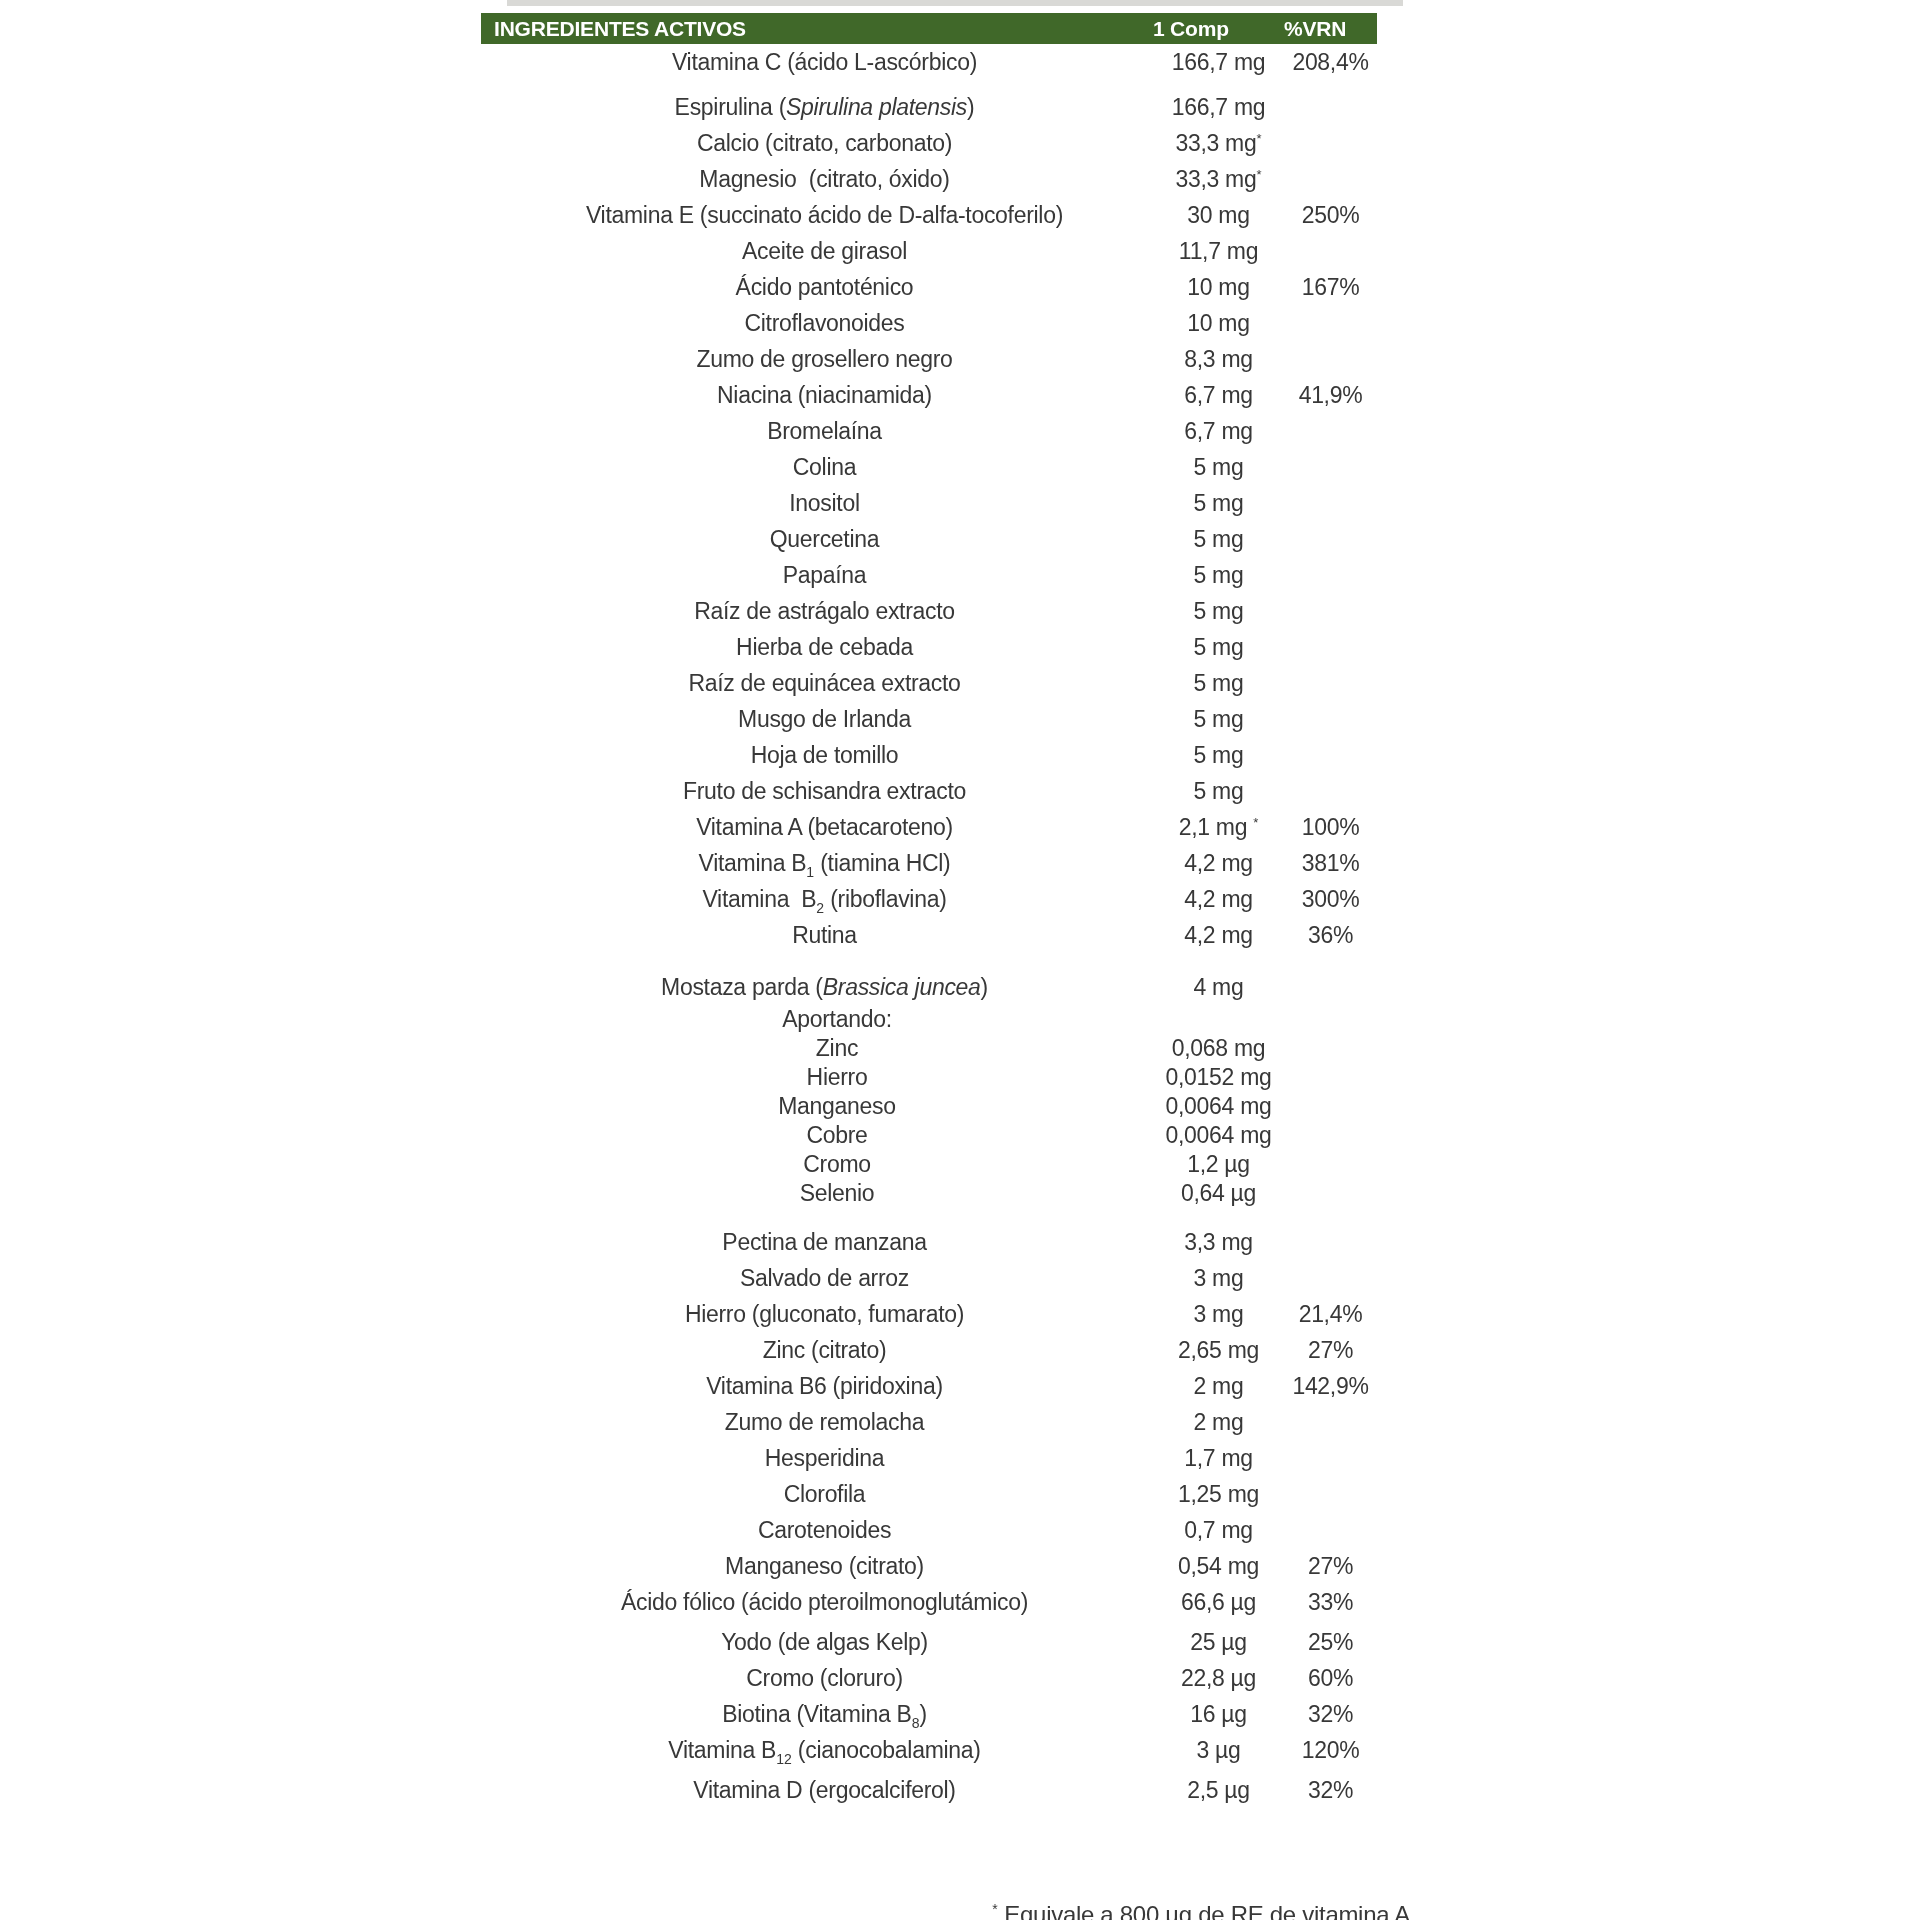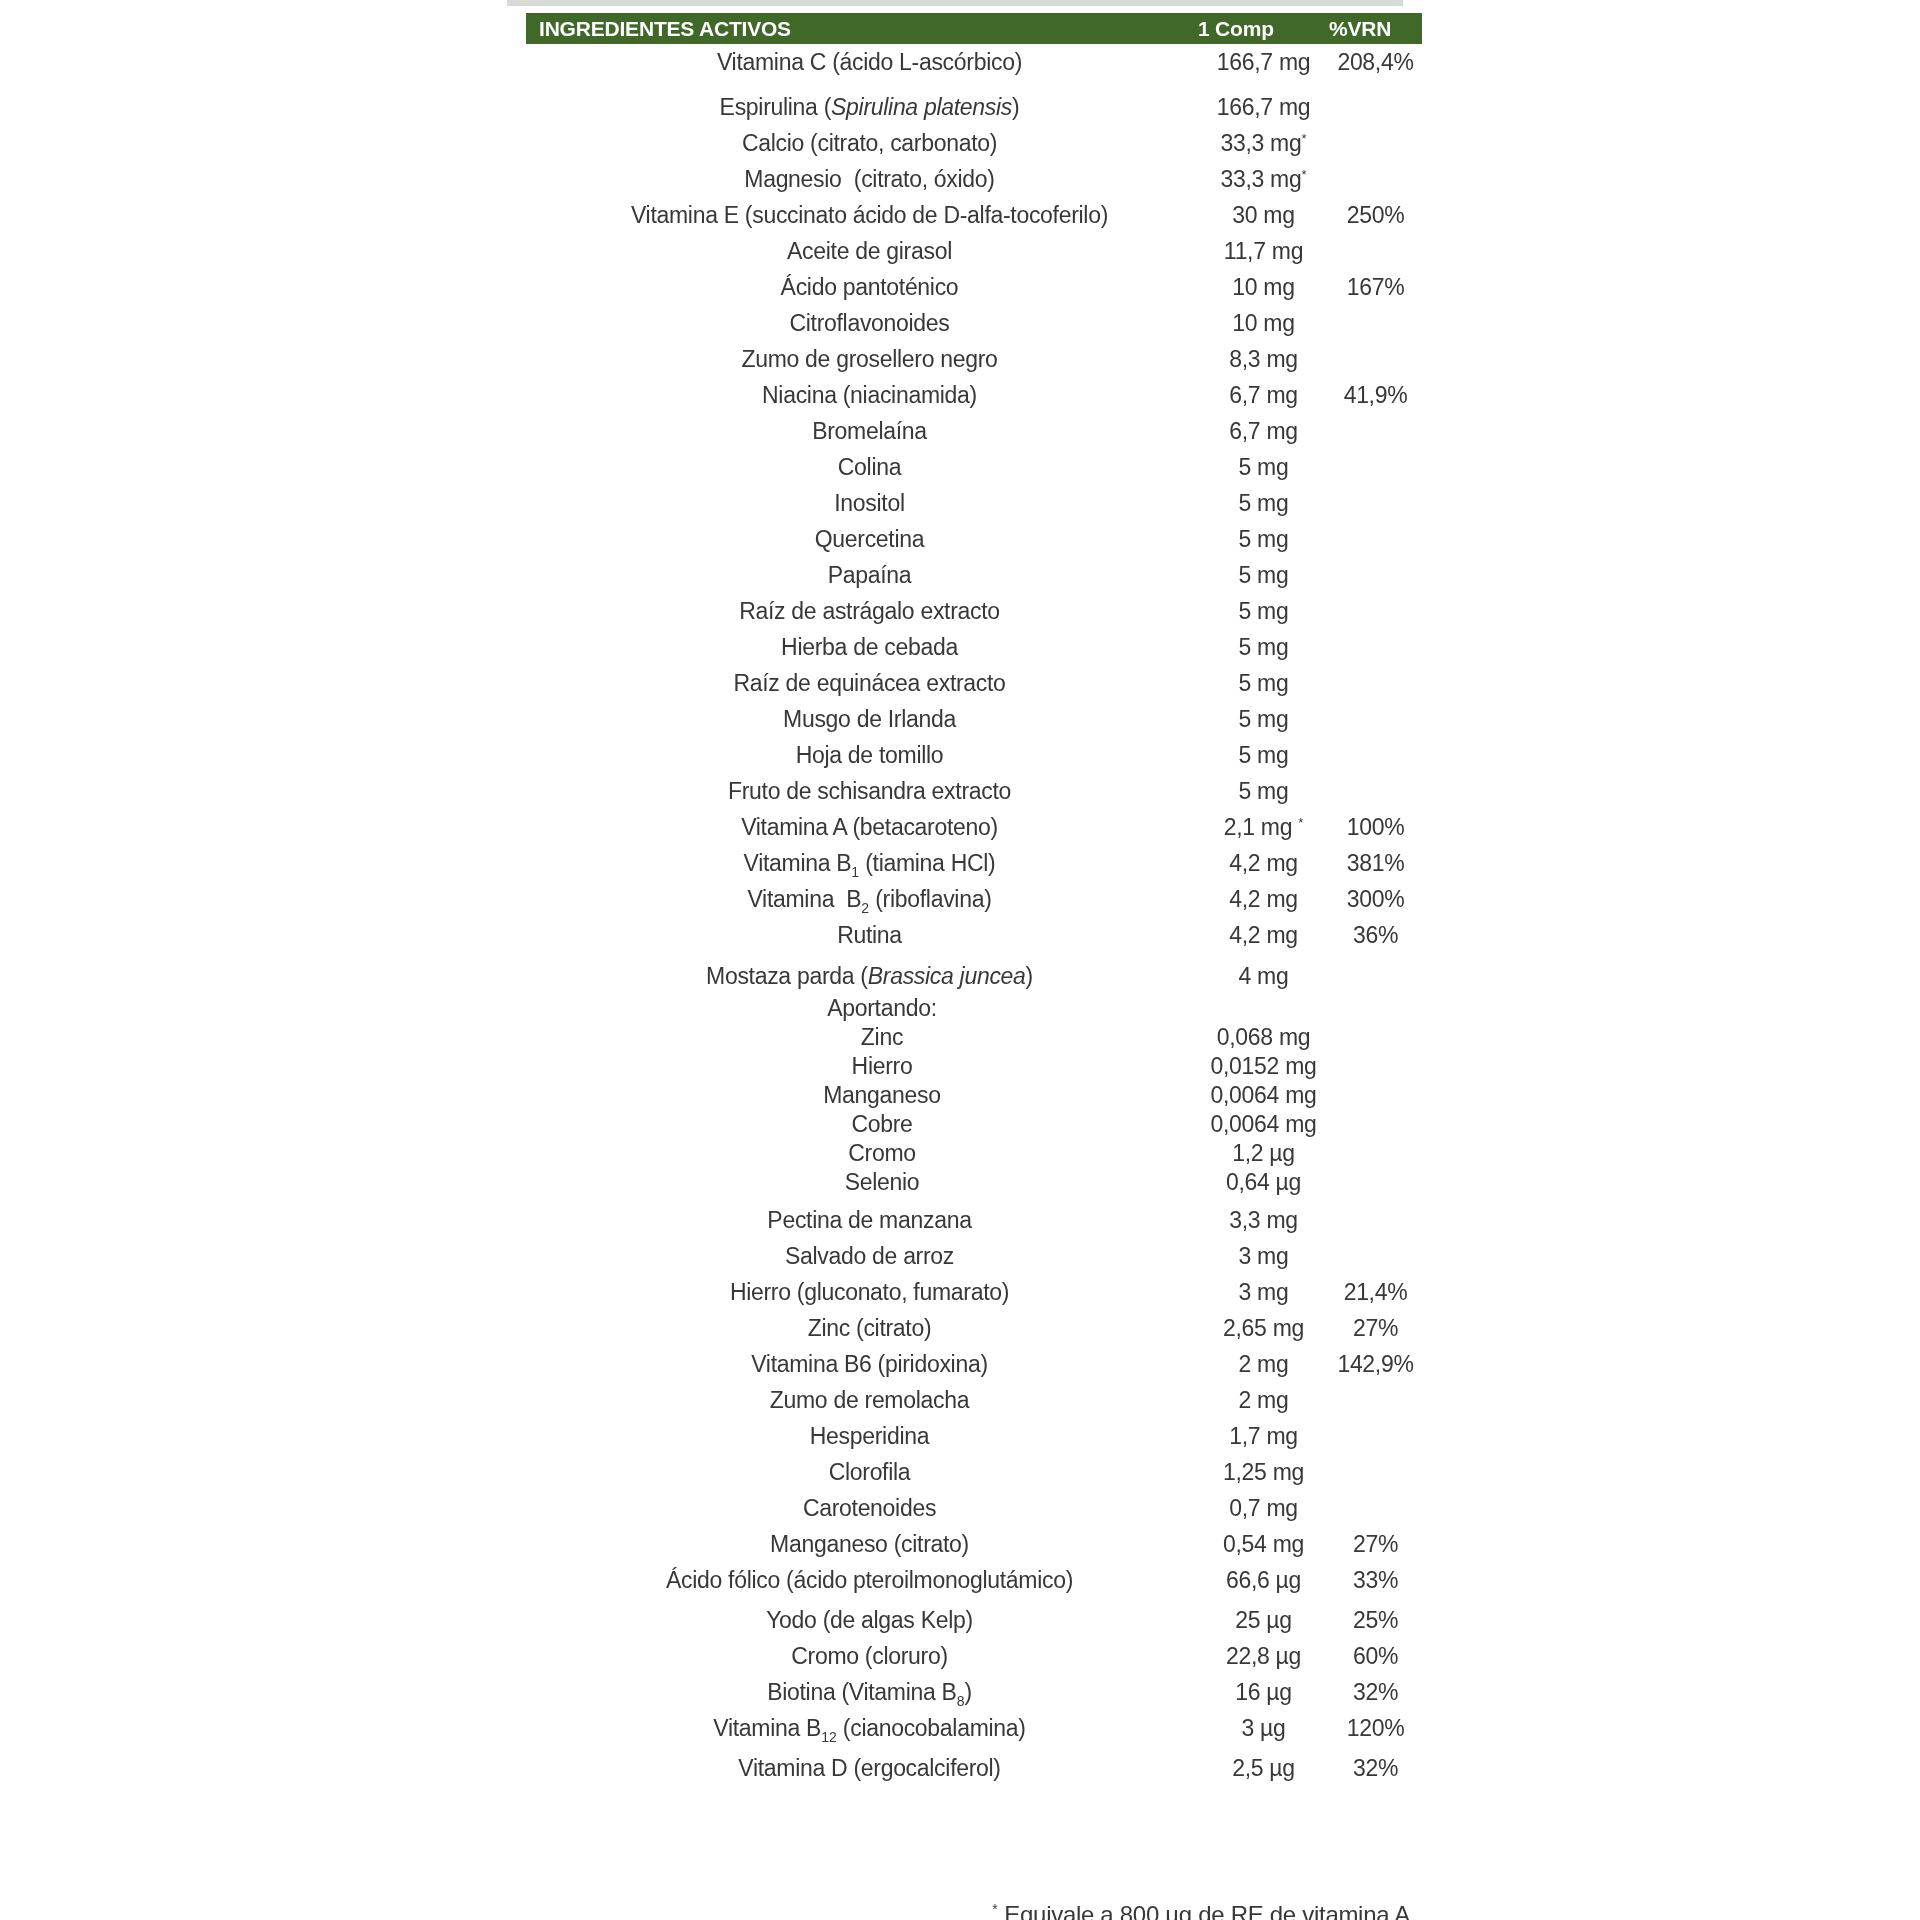--- a/index.html
+++ b/index.html
@@ -1,38 +1,38 @@
 <!DOCTYPE html>
 <html style="--header-bg: #406829; --header-text: #ffffff; --text: #383838;"><head>
 <meta charset="utf-8">
 <style>
   html,body{margin:0;padding:0;background:#ffffff;}
   .canvas{
     position:relative;width:1920px;height:1920px;background:#ffffff;
     font-family:"Liberation Sans", sans-serif;color:#383838;overflow:hidden;
   }
   .top-strip{position:absolute;left:507px;top:0;width:896px;height:6px;background:#d9d9d6;}
-  .ingredients-table{position:absolute;left:526px;top:13px;width:896px;}
+  .ingredients-table{position:absolute;left:481px;top:13px;width:896px;}
   .thead{
     display:grid;grid-template-columns:659px 131px 1fr;
     height:31px;line-height:31px;background:var(--header-bg,#406829);
     color:var(--header-text,#ffffff);font-weight:bold;font-size:21px;
     padding-left:13px;box-sizing:border-box;letter-spacing:-0.2px;
   }
   .rows{padding-left:15px;}
   .row{
     display:grid;grid-template-columns:657px 131px 1fr;
     height:36px;line-height:36px;font-size:23px;letter-spacing:-0.3px;
     color:var(--text,#383838);
     text-align:center;
   }
   .row.subrow{height:29px;line-height:29px;}
   .row.indent1 .name{padding-left:25px;}
   .gap-lg{margin-top:9px;}
-  .gap-md{margin-top:5px;}
+  .gap-md{margin-top:16px;}
   .gap-sm{margin-top:4px;}
   .cell{overflow:visible;white-space:pre;}
   .name .italic{font-style:italic;}
   .name sub{font-size:14px;line-height:0;vertical-align:-6px;letter-spacing:0;}
   .amount sup{font-size:13px;line-height:0;vertical-align:8px;letter-spacing:0;}
   .footnote{
     position:absolute;top:1884px;right:510px;font-size:24px;letter-spacing:-0.3px;
     color:var(--text,#383838);white-space:pre;margin-top:17px;
   }
   .footnote sup{font-size:14px;line-height:0;vertical-align:9px;margin-right:7px;}

